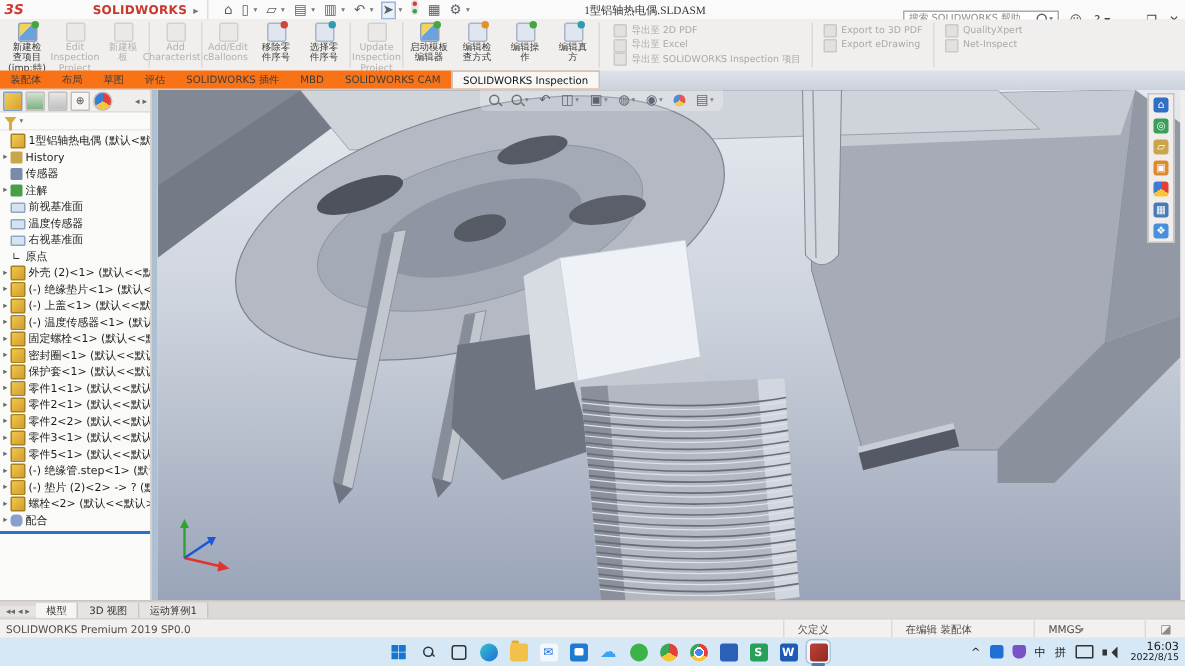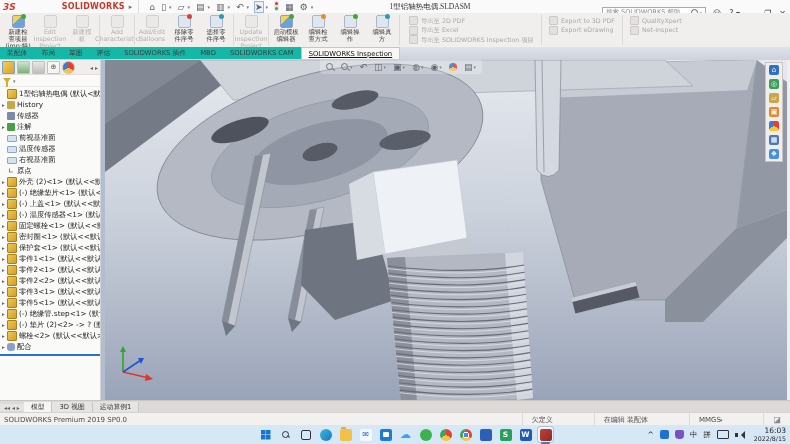--- a/index.html
+++ b/index.html
@@ -44,23 +44,23 @@
   .ric.dot-teal::after{background:#2f9bb0;}
   .ric.dot-green::after{background:#45a63e;}
   .ric.dot-orange::after{background:#e0912f;}
   .ric.multi{background:linear-gradient(135deg,#f3d35a 0 40%,#6aa2dd 40% 100%);border-color:#8fa0ba;}
   .rexport{display:flex;gap:0;margin-left:2px;}
   .rcol{display:flex;flex-direction:column;justify-content:flex-start;padding:3px 6px 0 6px;}
   .rxitem{display:flex;align-items:center;gap:3px;font-size:6.3px;line-height:9.4px;color:#aba8a5;white-space:nowrap;}
   .rxic{width:7px;height:7px;background:#e3e1df;border:1px solid #ccc9c6;border-radius:1px;}
   
   .tabrow{position:absolute;left:0;top:47px;width:790px;height:13px;display:flex;}
-  .tabs{display:flex;align-items:stretch;background:#14b8a6;border-bottom:1px solid #cfccc9;}
+  .tabs{display:flex;align-items:stretch;background:#f97316;border-bottom:1px solid #cfccc9;}
   .tab{font-size:6.8px;color:#3c3c3c;padding:0 7px;display:flex;align-items:center;white-space:nowrap;cursor:default;}
-  .tab.active{background:#f8f7f6;border:1px solid #c8c5c2;border-bottom:none;color:#111;text-decoration:underline;}
+  .tab.active{background:#f8f7f6;border:1px solid #c8c5c2;border-bottom:none;color:#111;}
   .tabfill{flex:1;background:linear-gradient(180deg,#dfe3ea,#ccd2dc);}
   
   .content{position:absolute;left:0;top:60px;width:790px;height:340px;display:flex;}
   .panel{width:100px;background:#fafaf9;border-right:1px solid #d6d3d0;display:flex;flex-direction:column;overflow:hidden;}
   .ptoolbar{height:14px;background:#f0eeec;display:flex;align-items:center;gap:2px;padding:0 2px;border-bottom:1px solid #e0ddda;}
   .ptab{width:11px;height:11px;border:1px solid #c2bfbc;border-radius:1px;display:flex;align-items:center;justify-content:center;font-size:7px;color:#555;background:#f6f5f4;}
   .ptab.active{border-color:#7ba2cc;background:#eaf1f9;}
   .ptab.gold{background:linear-gradient(135deg,#f2cf57,#d9a02e);}
   .ptab.prop{background:linear-gradient(180deg,#cfe3cf,#7fae7f);}
   .ptab.conf{background:linear-gradient(180deg,#e6e6e6,#bfbfbf);}

